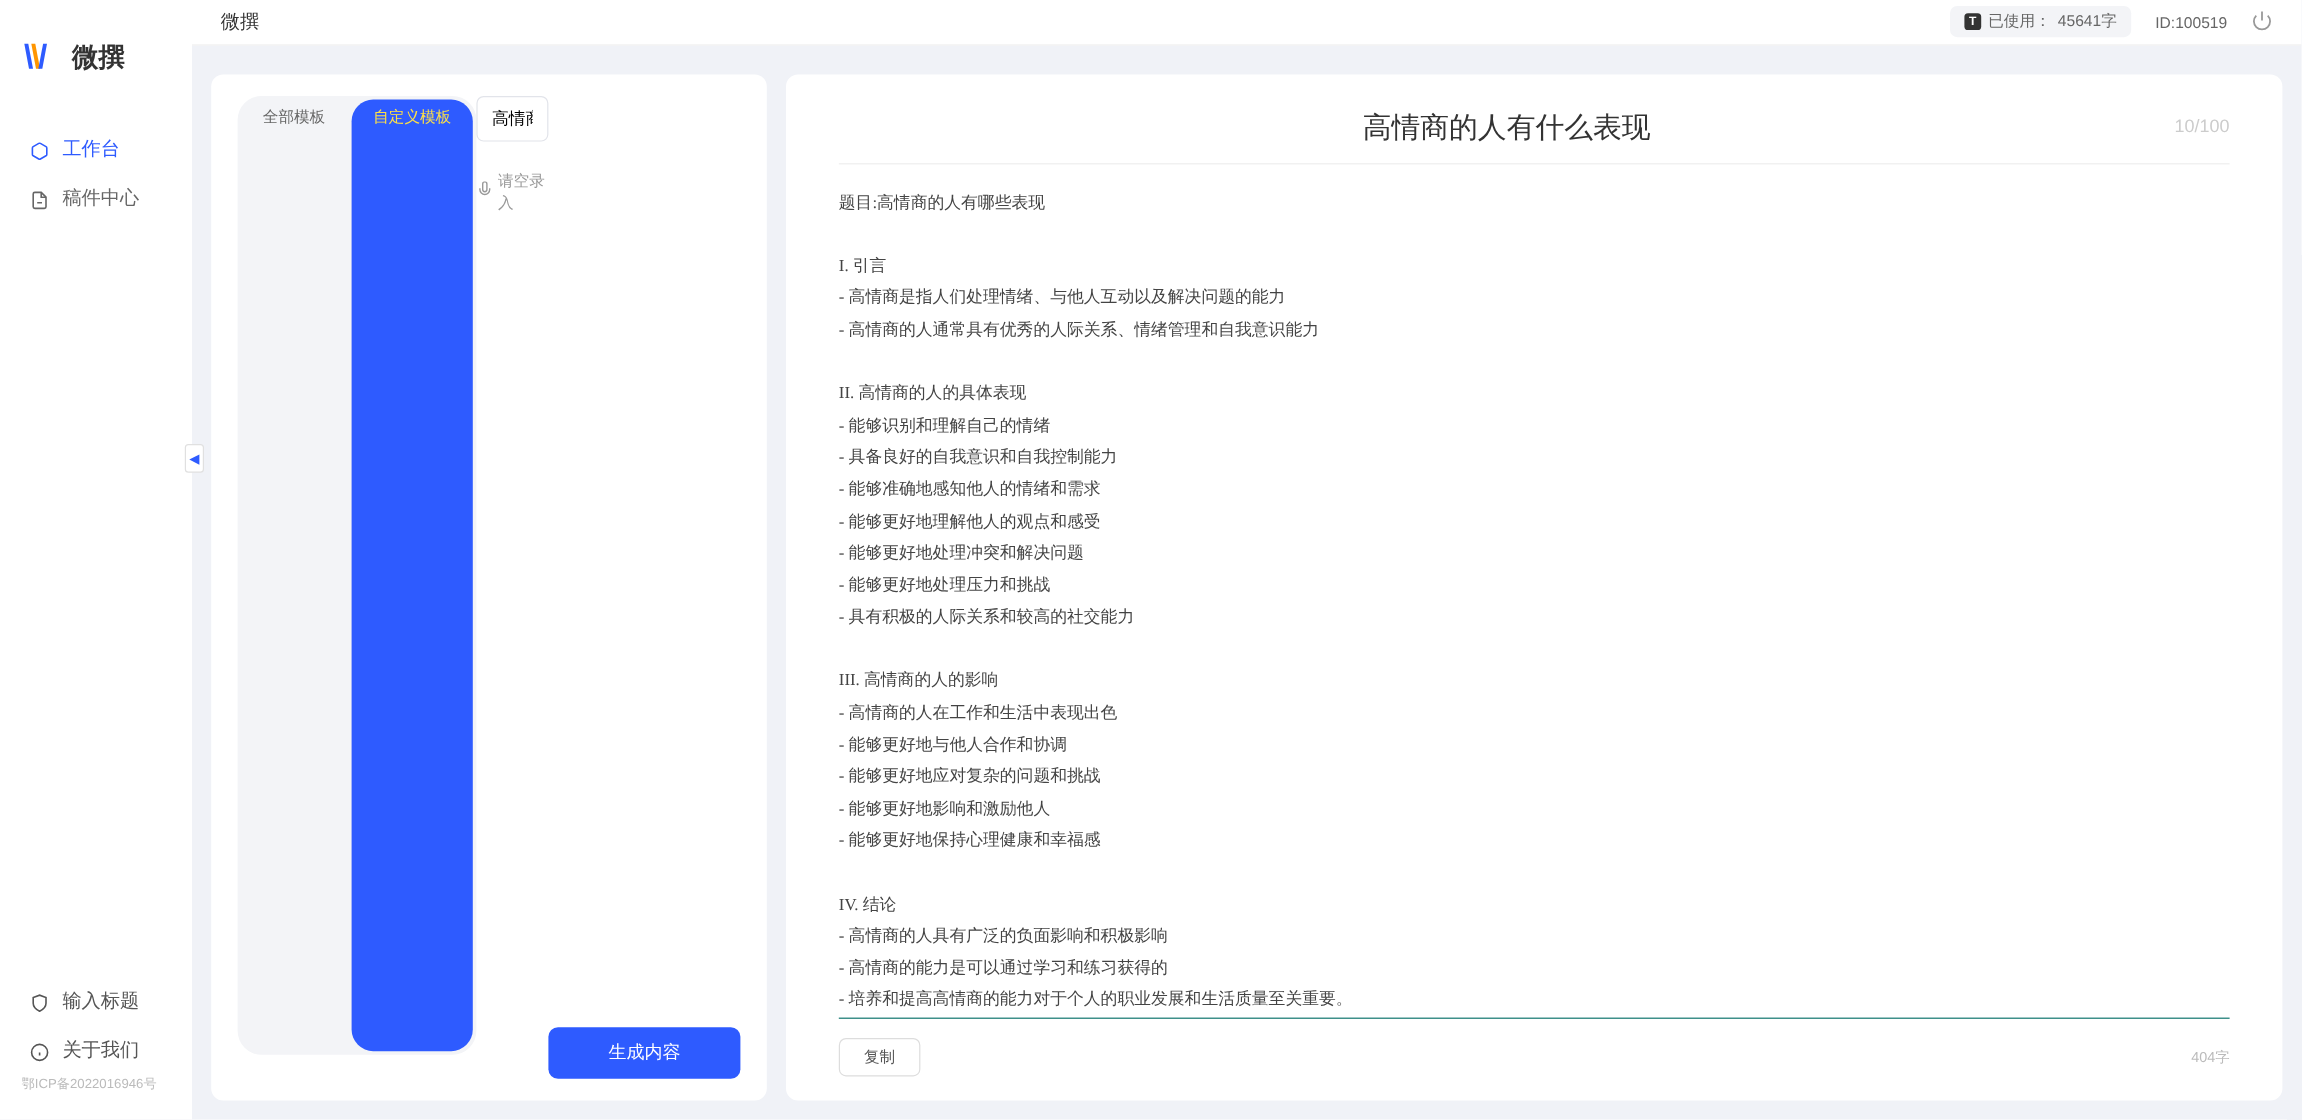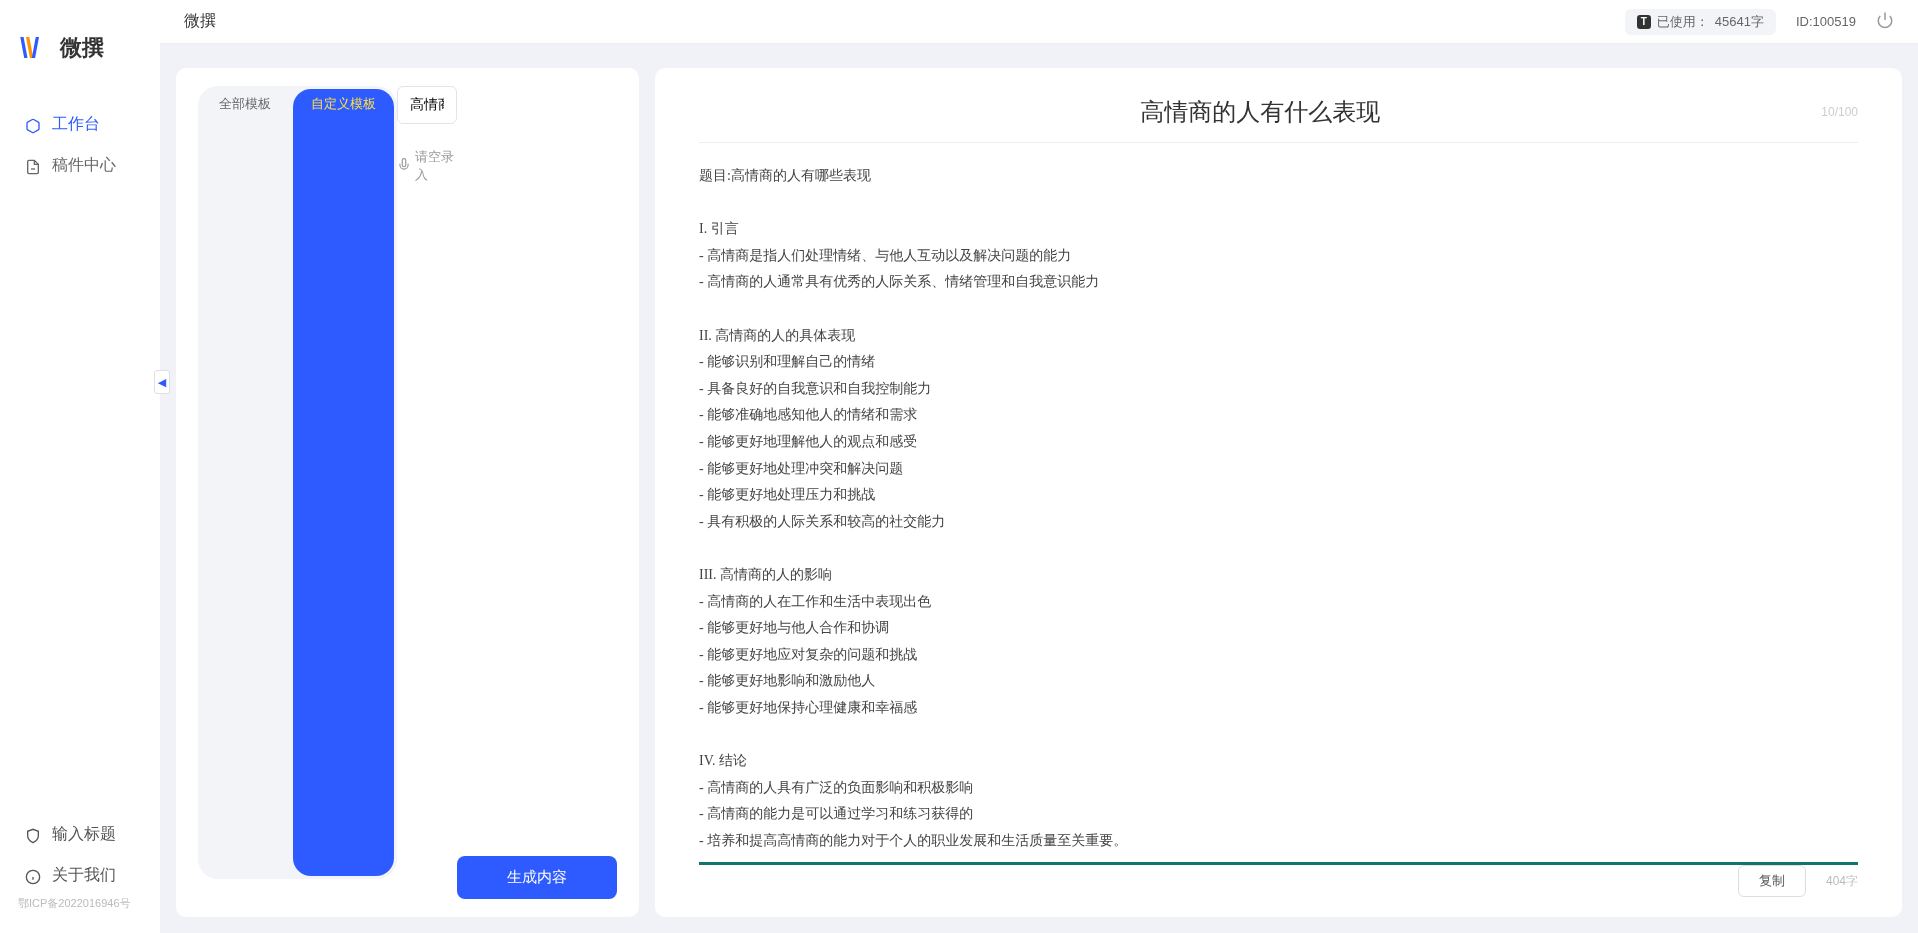--- a/index.html
+++ b/index.html
@@ -59,25 +59,25 @@
     .text-input { width: 100%; border: 1px solid #e2e4ea; border-radius: 6px; padding: 10px 12px; font-size: 14px; outline: none; }
     
     .voice-input { display: flex; align-items: center; justify-content: center; gap: 4px; margin-top: 24px; color: #999; font-size: 13px; cursor: pointer; }
     
     .generate-btn { background: #2e5bff; color: #fff; border: none; border-radius: 8px; padding: 12px; font-size: 15px; cursor: pointer; width: 160px; align-self: center; margin-top: auto; }
     
     
     .right-panel { flex: 1; background: #fff; border-radius: 10px; display: flex; flex-direction: column; padding: 28px 44px 20px; }
     .output-header { display: flex; align-items: center; justify-content: space-between; border-bottom: 1px solid #eee; padding-bottom: 14px; }
     .output-title { font-size: 24px; font-family: "SimSun", serif; flex: 1; text-align: center; }
-    .title-count { font-size: 12px; color: #ccc; }
+    .title-count { font-size: 15px; color: #ccc; }
     
     .output-body { flex: 1; padding-top: 20px; font-size: 14px; line-height: 1.9; color: #444; white-space: pre-line; font-family: "SimSun", serif; }
     
-    .output-footer { display: flex; justify-content: flex-end; align-items: center; gap: 20px; border-top: 3px solid #0f766e; }
+    .output-footer { display: flex; justify-content: space-between; align-items: center; gap: 20px; border-top: 1px solid #0f766e; padding-top: 16px; }
     .copy-btn { border: 1px solid #ddd; background: #fff; border-radius: 6px; padding: 6px 20px; font-size: 13px; cursor: pointer; color: #555; }
     .word-count { font-size: 12px; color: #bbb; }
   </style>
 </head>
 <body>
 
 <div class="app">
   <aside class="sidebar">
     <div class="logo">
       <span class="logo-icon">

